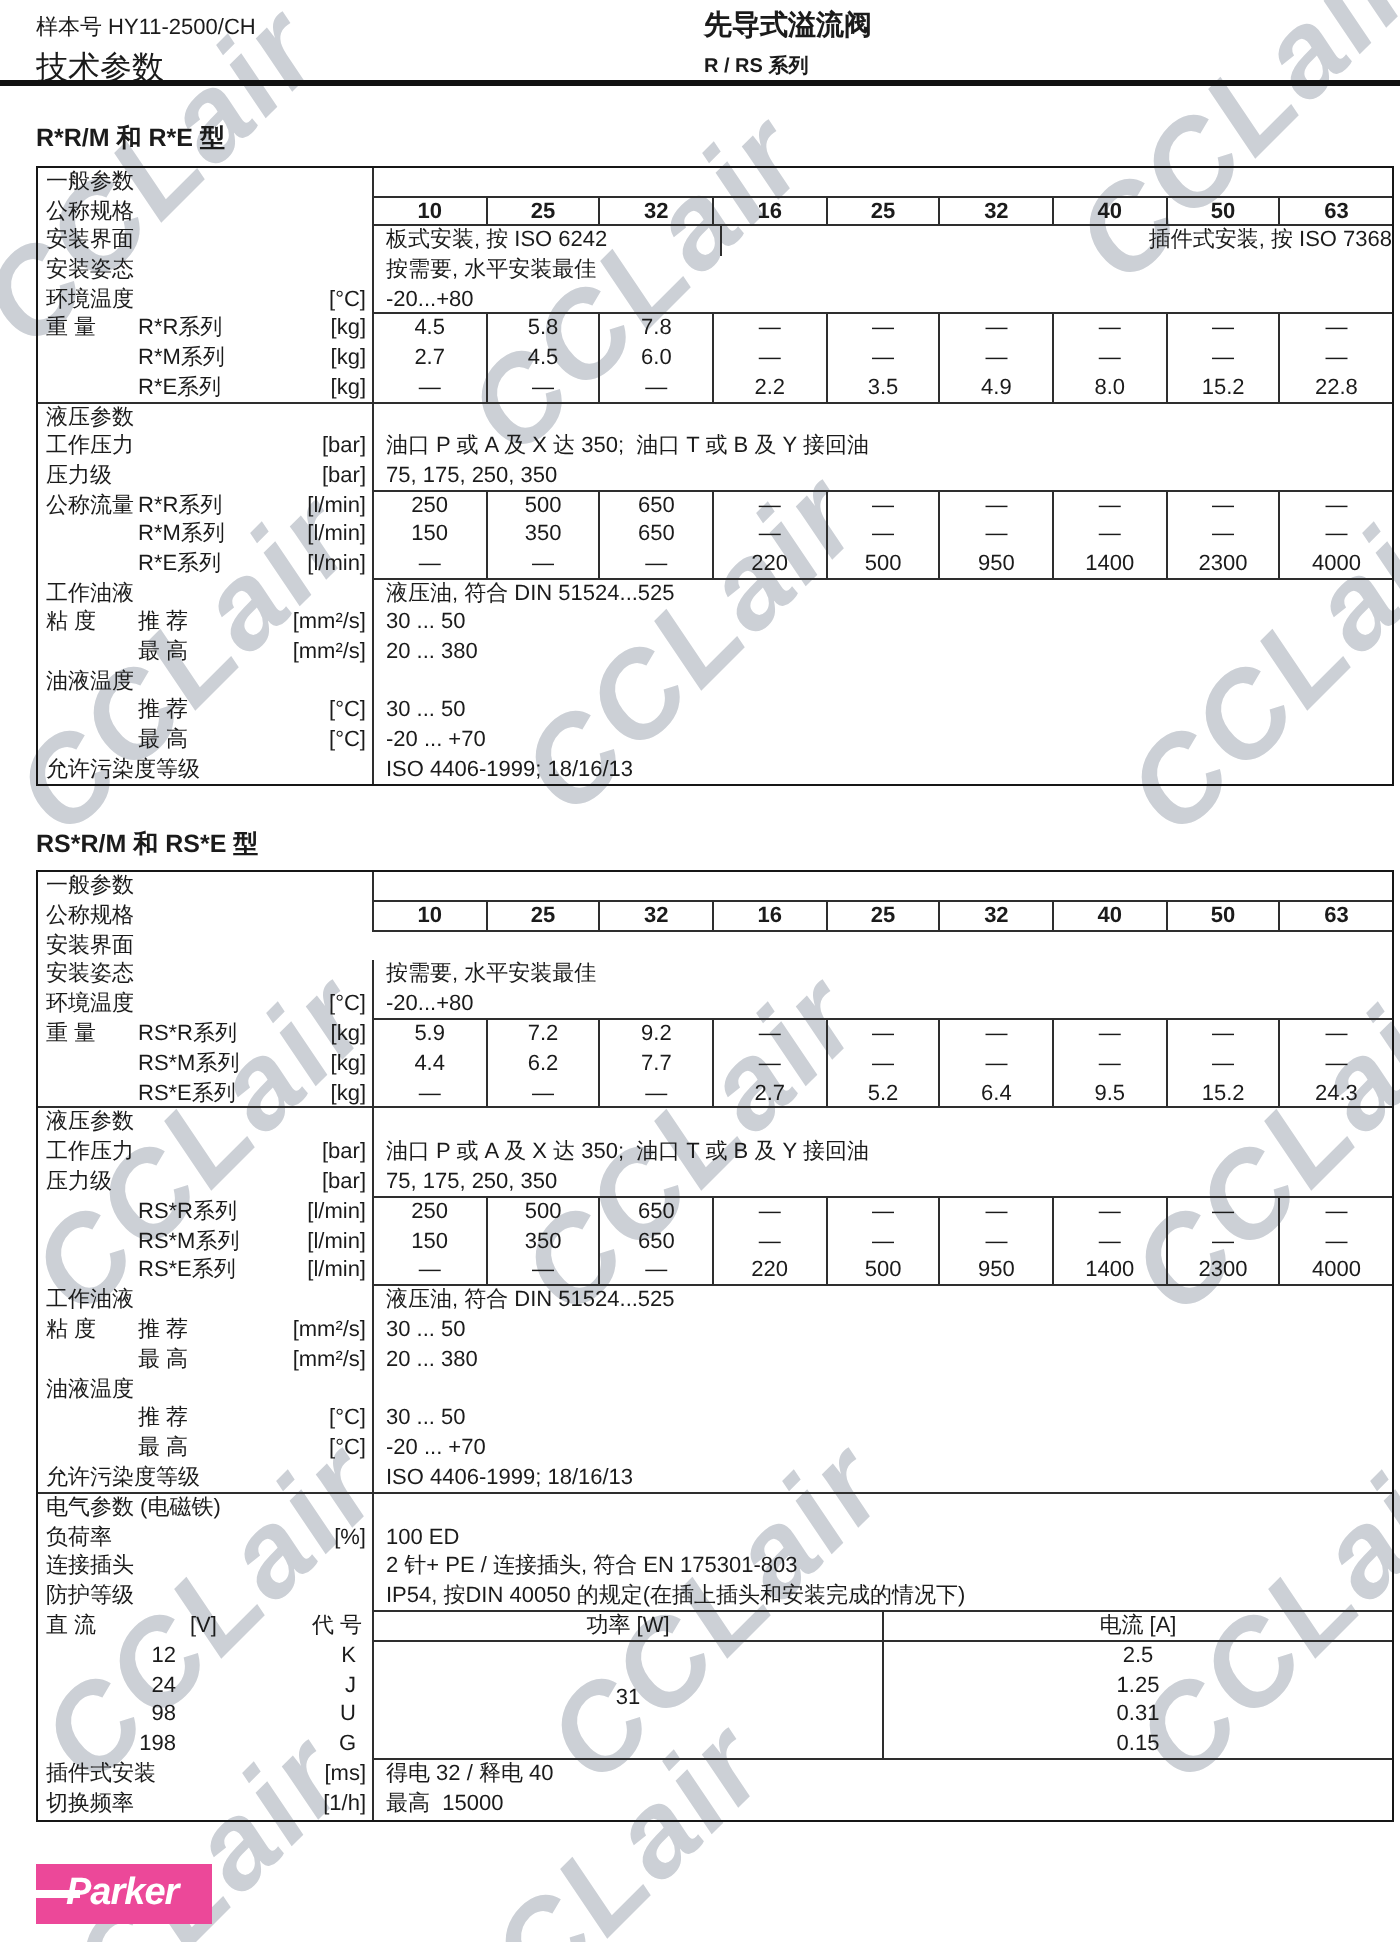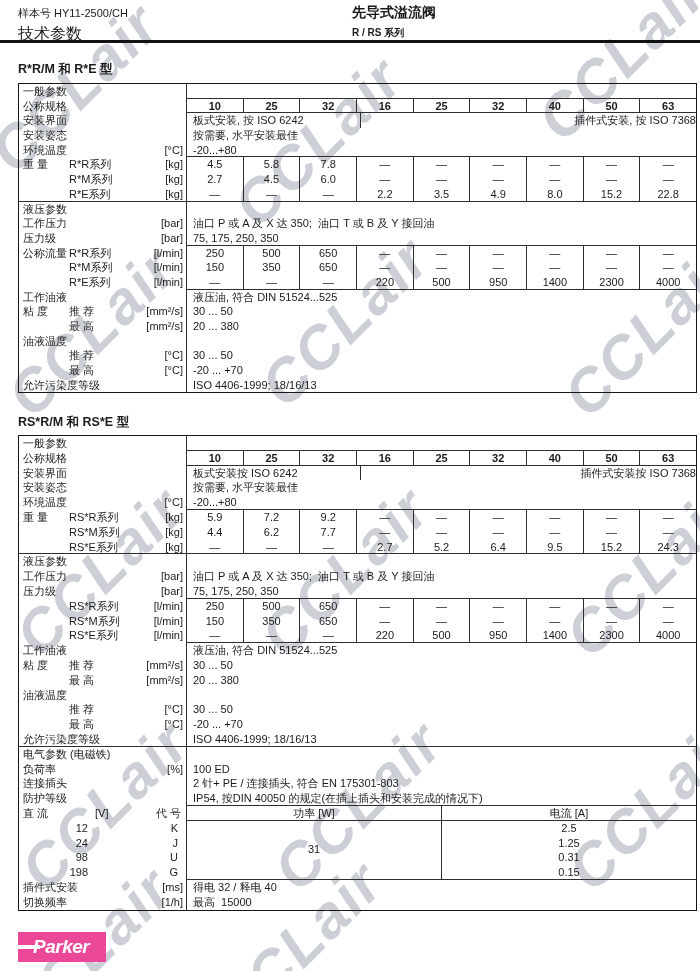--- a/index.html
+++ b/index.html
@@ -358,24 +358,20 @@
                 <div class="c9 b">32</div>
                 <div class="c9 b">40</div>
                 <div class="c9 b">50</div>
                 <div class="c9 b">63</div>
               </div>
             </div>
             <div class="trow">
               <div class="lz">
                 <span class="l1">安装界面</span>
               </div>
-              <div class="vz">
-                <div class="spl">板式安装按 ISO 6242</div>
-                <div class="spr">插件式安装按 ISO 7368</div>
-              </div>
             </div>
             <div class="trow">
               <div class="lz">
                 <span class="l1">安装姿态</span>
               </div>
               <div class="vz">
                 <div class="txt">按需要, 水平安装最佳</div>
               </div>
             </div>
             <div class="trow">

